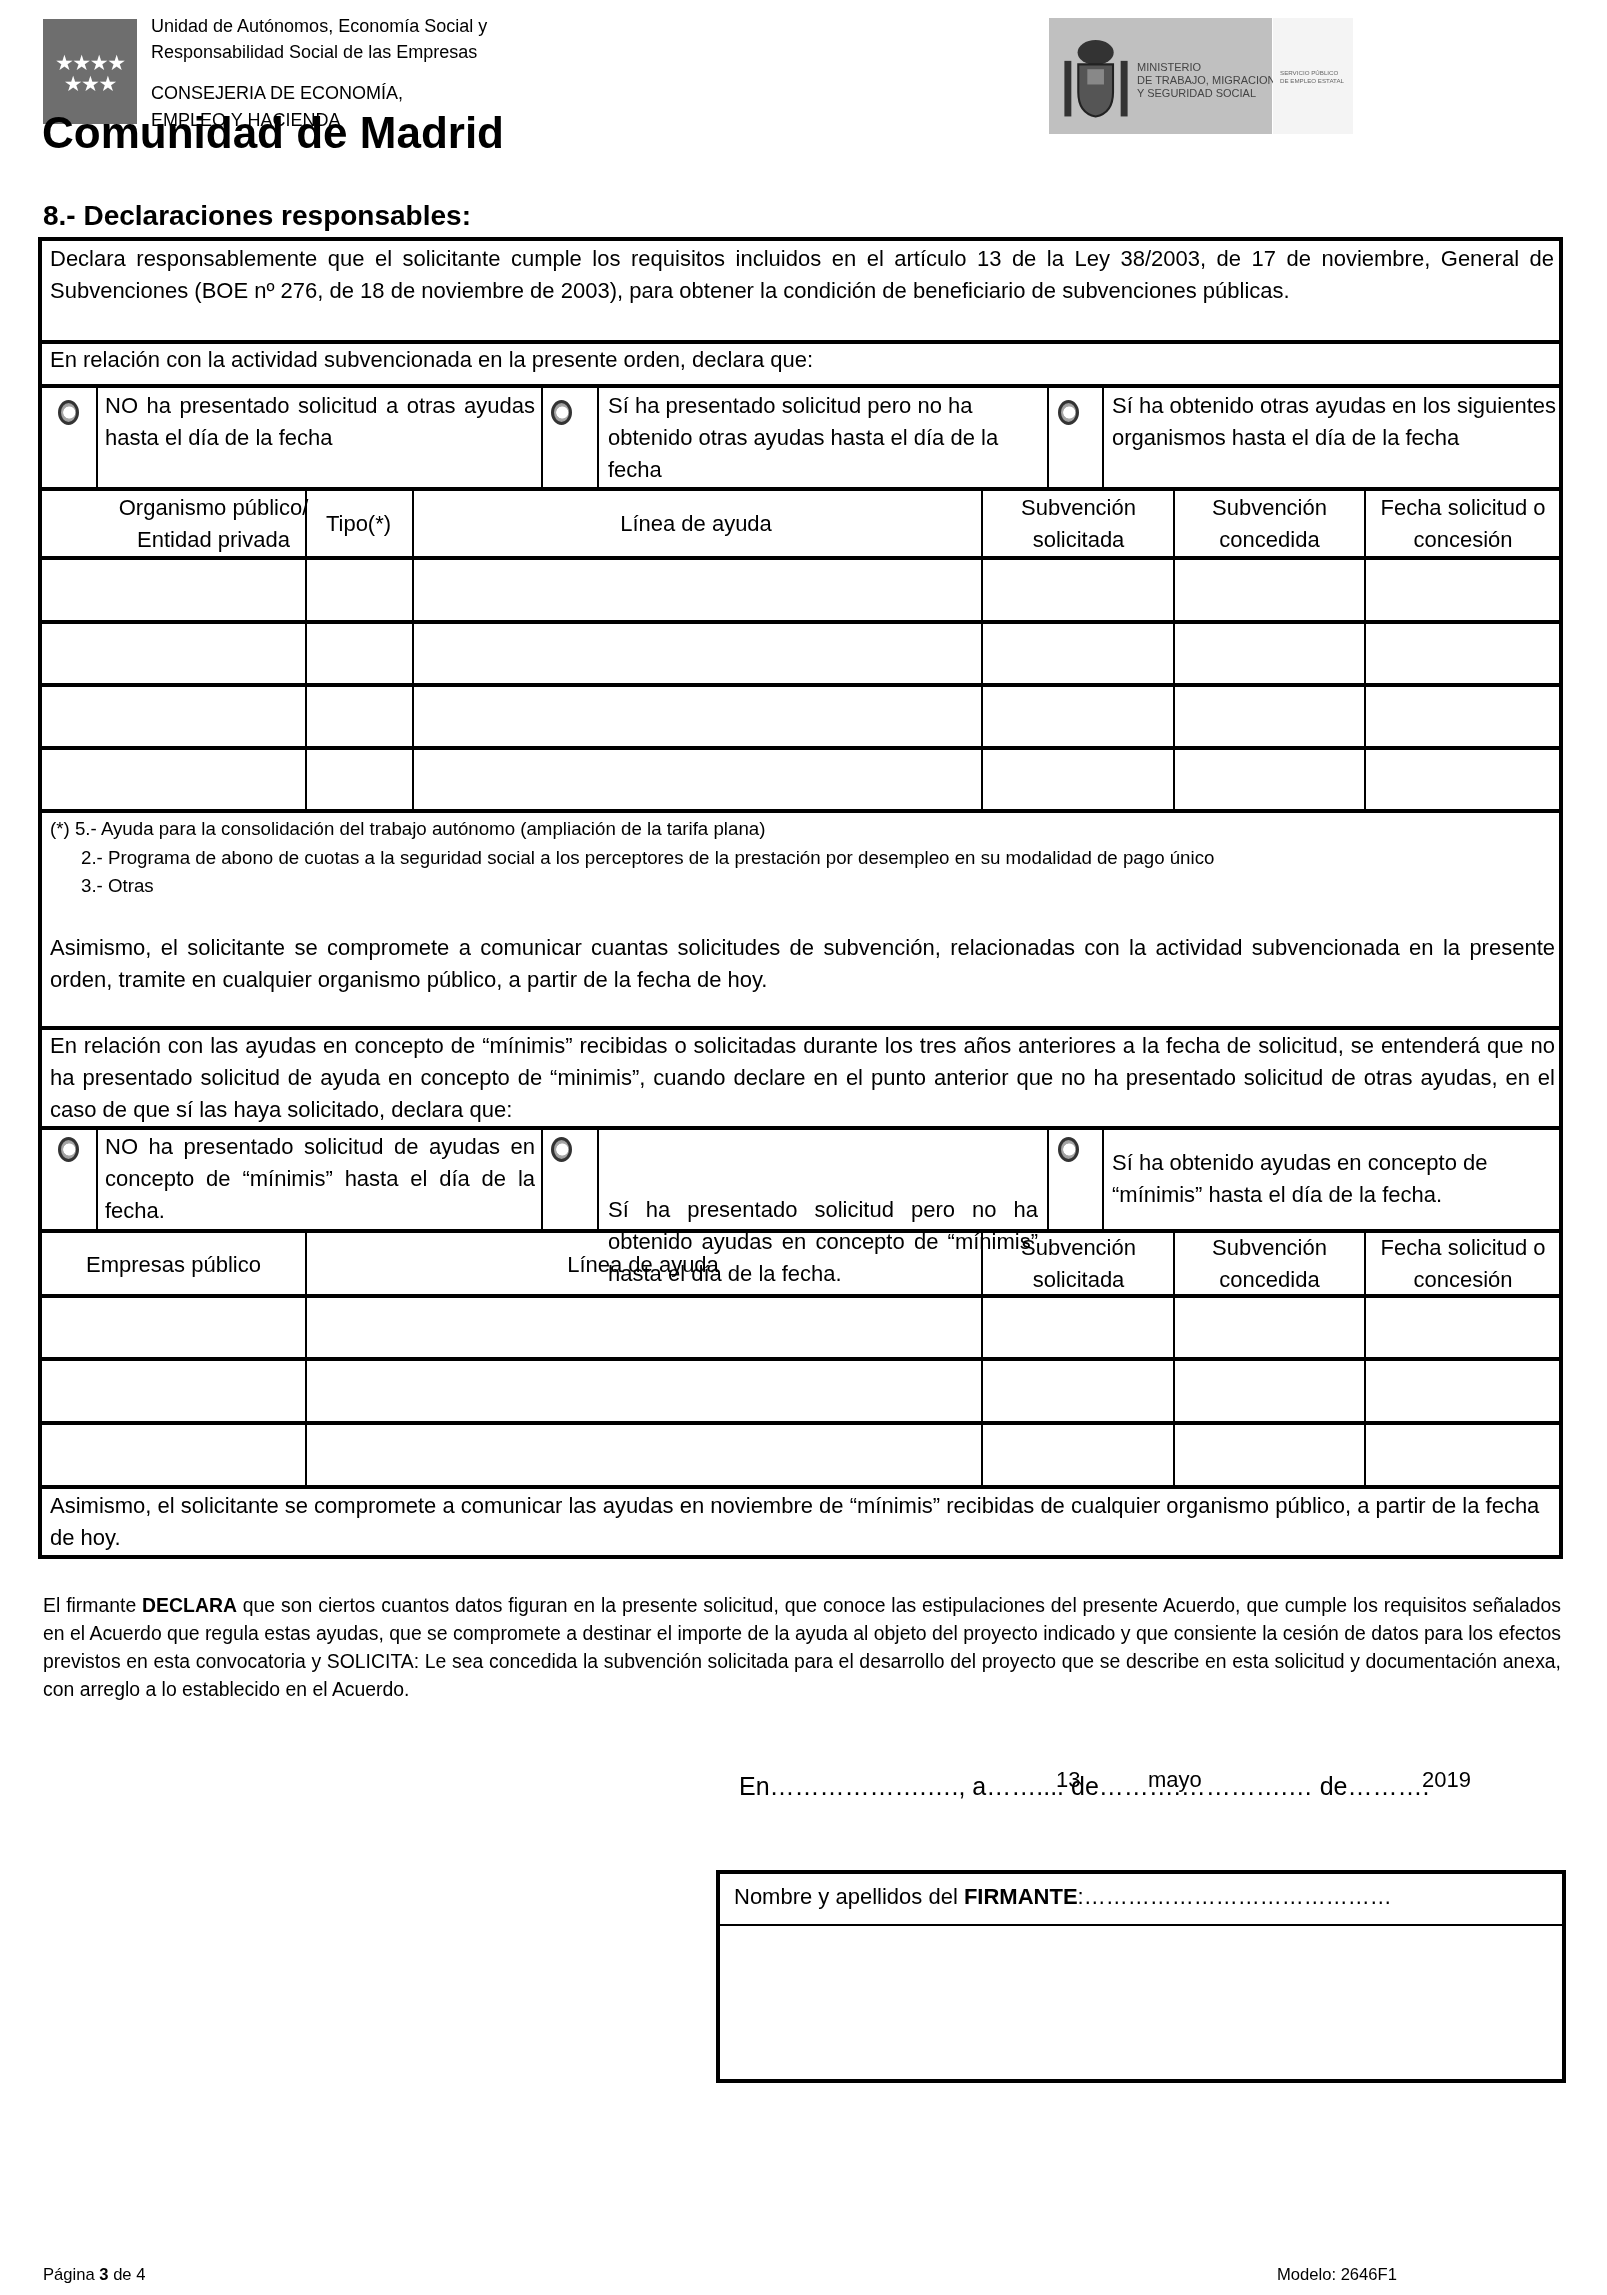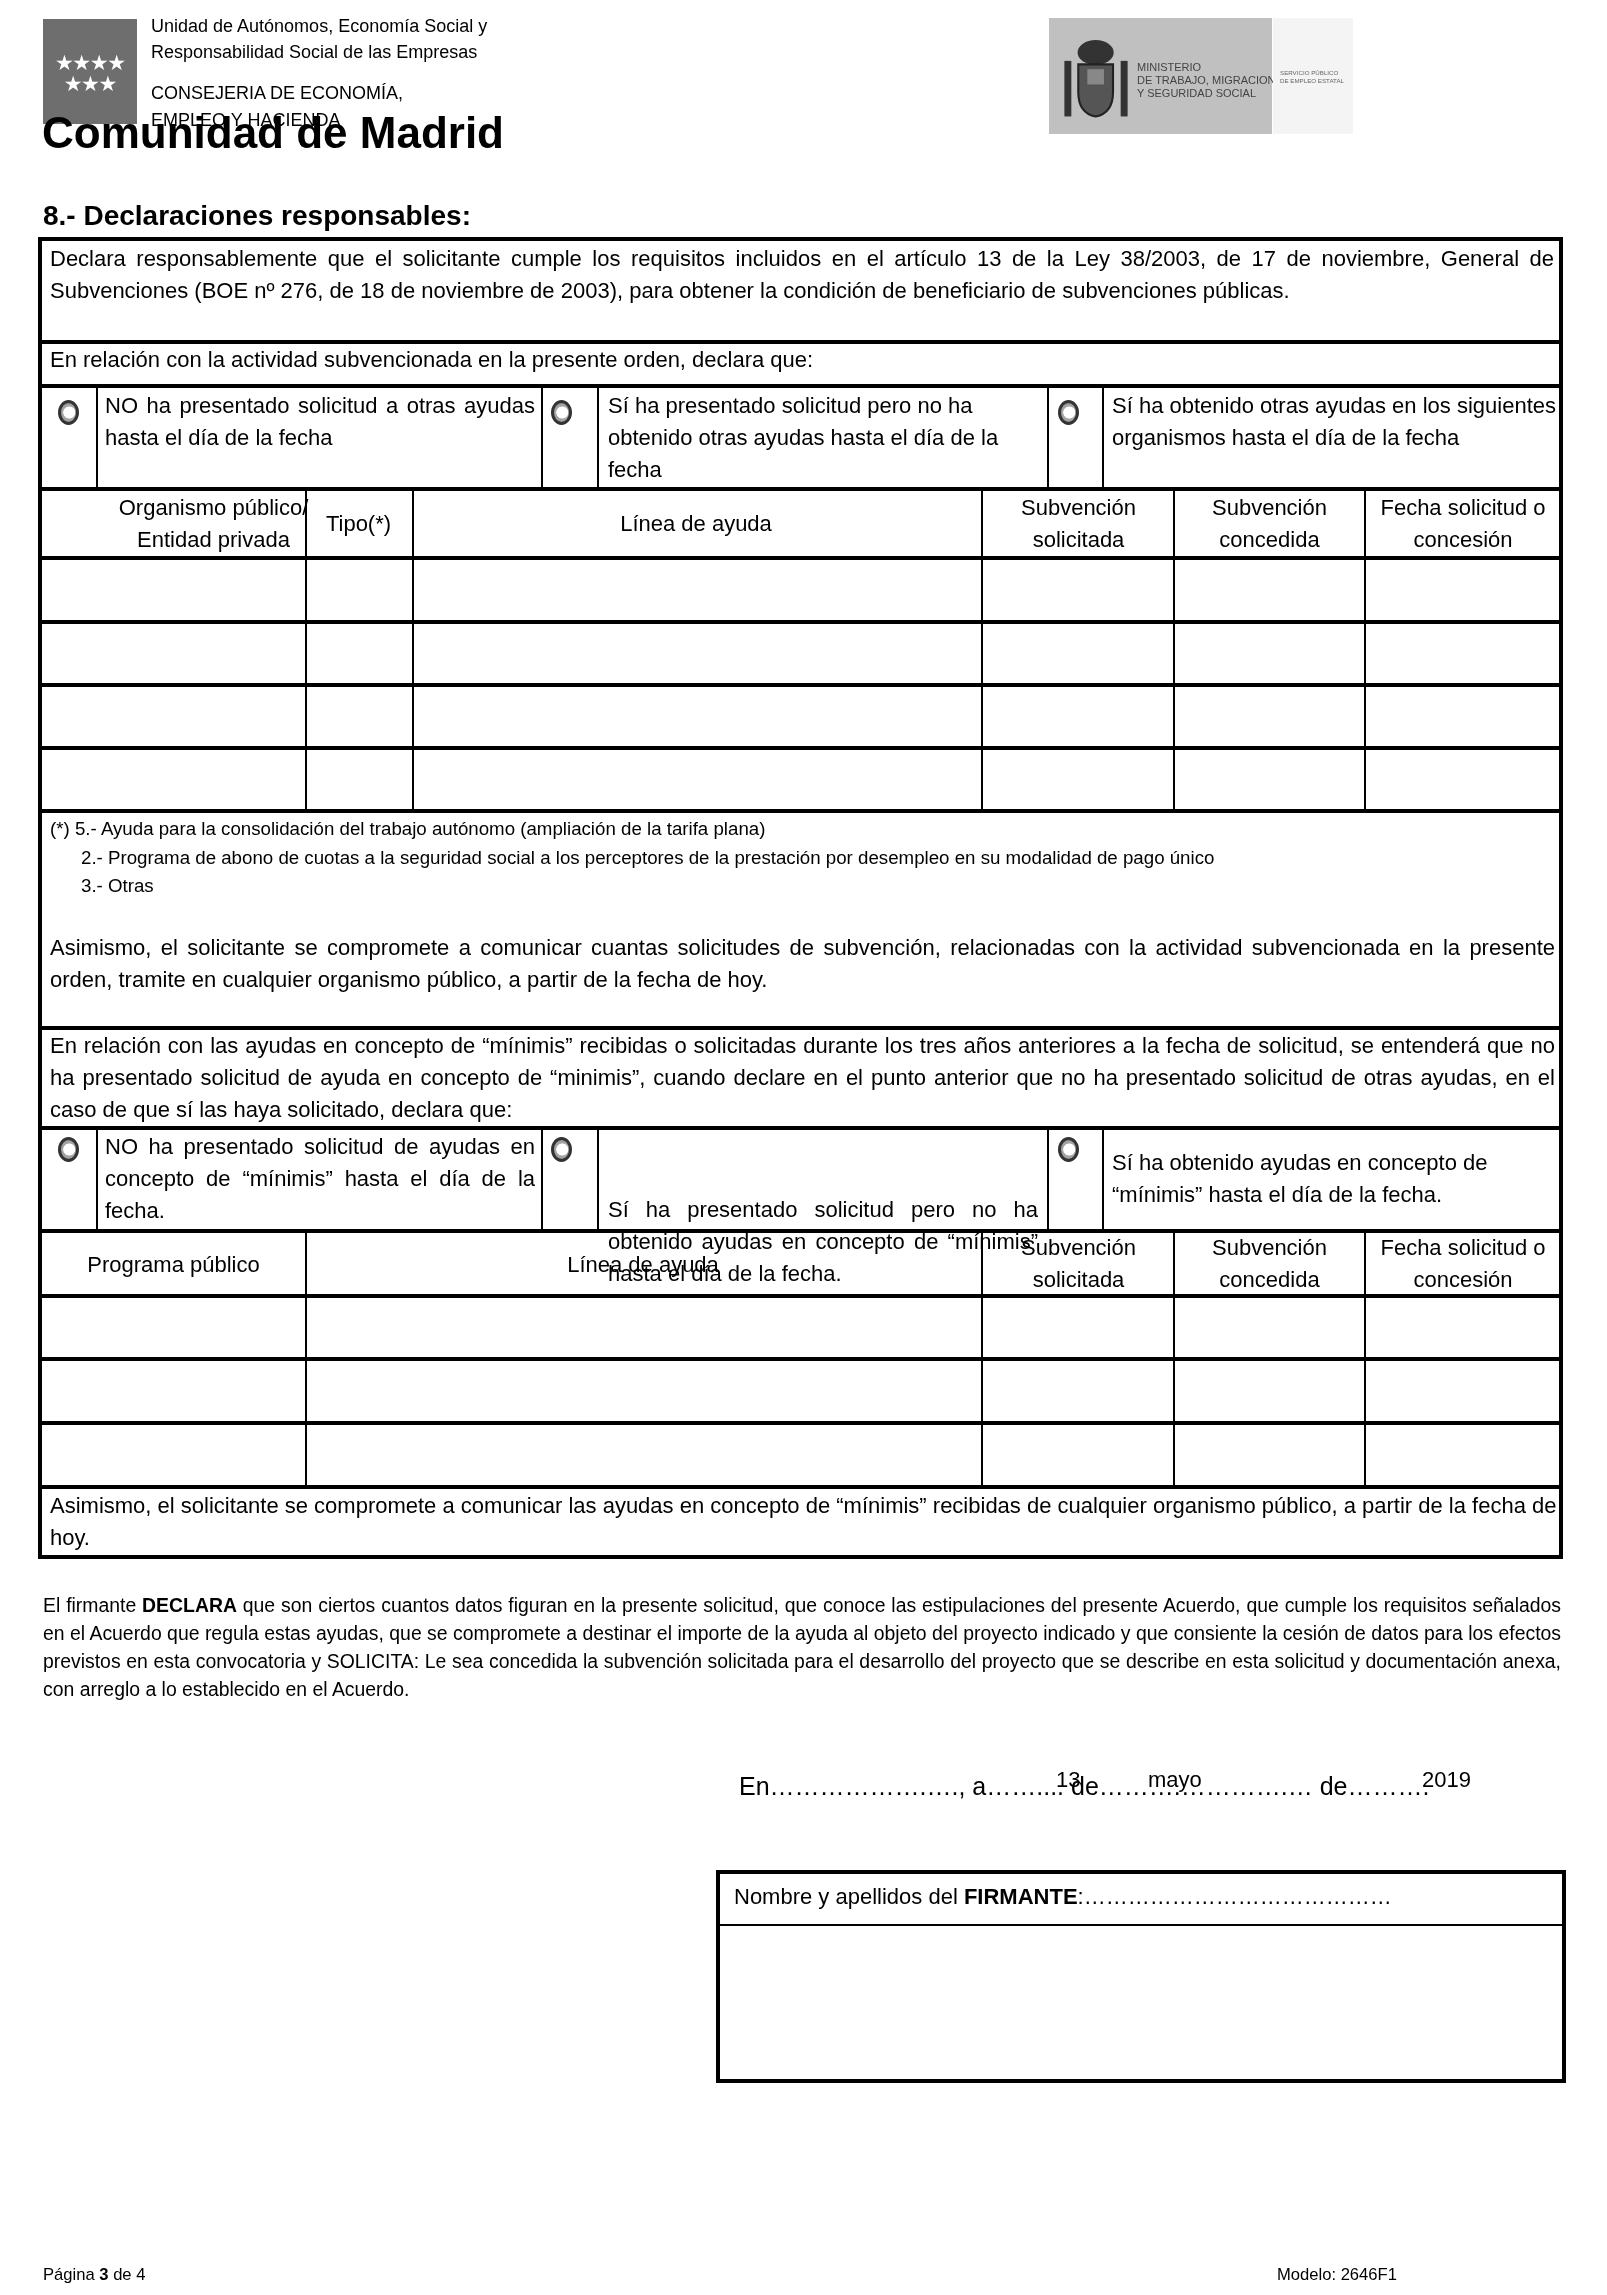--- a/index.html
+++ b/index.html
@@ -168,21 +168,21 @@
 
 <div class="radio" style="left:58px; top:1137px;"></div>
 <div class="txt jt" style="left:105px; top:1131px; width:430px;">NO ha presentado solicitud de ayudas en concepto de “mínimis” hasta el día de la fecha.</div>
 <div class="radio" style="left:551px; top:1137px;"></div>
 <div class="txt jt" style="left:608px; top:1194px; width:430px;">Sí ha presentado solicitud pero no ha obtenido ayudas en concepto de “mínimis” hasta el día de la fecha.</div>
 <div class="radio" style="left:1058px; top:1137px;"></div>
 <div class="txt" style="left:1112px; top:1147px; width:451px;">Sí ha obtenido ayudas en concepto de “mínimis” hasta el día de la fecha.</div>
 
 <div class="hline" style="left:38px; top:1229px; width:1525px;"></div>
 
-<div class="txt ctr" style="left:42px; top:1249px; width:263px;">Programa público</div>
+<div class="txt ctr" style="left:42px; top:1249px; width:263px;">Empresas público</div>
 <div class="txt ctr" style="left:305px; top:1249px; width:676px;">Línea de ayuda</div>
 <div class="txt ctr" style="left:984px; top:1232px; width:189px;">Subvención solicitada</div>
 <div class="txt ctr" style="left:1175px; top:1232px; width:189px;">Subvención concedida</div>
 <div class="txt ctr" style="left:1366px; top:1232px; width:194px;">Fecha solicitud o concesión</div>
 
 <div class="vline" style="left:305px; top:1231px; height:256px;"></div>
 <div class="vline" style="left:981px; top:1231px; height:256px;"></div>
 <div class="vline" style="left:1173px; top:1231px; height:256px;"></div>
 <div class="vline" style="left:1364px; top:1231px; height:256px;"></div>
 <div class="hline" style="left:38px; top:1294px; width:1525px;"></div>
@@ -201,21 +201,21 @@
 <div class="cell" style="left:983px; top:1361px; width:189px; height:59px;"></div>
 <div class="cell" style="left:1176px; top:1361px; width:187px; height:59px;"></div>
 <div class="cell" style="left:1367px; top:1361px; width:192px; height:59px;"></div>
 
 <div class="cell" style="left:42px; top:1425px; width:262px; height:60px;"></div>
 <div class="cell" style="left:308px; top:1425px; width:672px; height:60px;"></div>
 <div class="cell" style="left:983px; top:1425px; width:189px; height:60px;"></div>
 <div class="cell" style="left:1176px; top:1425px; width:187px; height:60px;"></div>
 <div class="cell" style="left:1367px; top:1425px; width:192px; height:60px;"></div>
 
-<div class="txt" style="left:50px; top:1490px; width:1507px;">Asimismo, el solicitante se compromete a comunicar las ayudas en concepto de “mínimis” recibidas de cualquier organismo público, a partir de la fecha de hoy.</div>
+<div class="txt" style="left:50px; top:1490px; width:1507px;">Asimismo, el solicitante se compromete a comunicar las ayudas en noviembre de “mínimis” recibidas de cualquier organismo público, a partir de la fecha de hoy.</div>
 
 <div class="abs decl"><span>El firmante </span><span style="font-weight:bold;">DECLARA</span><span> que son ciertos cuantos datos figuran en la presente solicitud, que conoce las estipulaciones del presente Acuerdo, que cumple los requisitos señalados en el Acuerdo que regula estas ayudas, que se compromete a destinar el importe de la ayuda al objeto del proyecto indicado y que consiente la cesión de datos para los efectos previstos en esta convocatoria  y SOLICITA: Le sea concedida la subvención solicitada para el desarrollo del proyecto que se describe en esta solicitud y documentación anexa, con arreglo a lo establecido en el Acuerdo.</span></div>
 
 <div class="abs date-line">En……………….…., a…….... de……….………….… de……….</div>
 <div class="abs date-fill" style="left:757px; top:1769px; width:229px; height:30.5px; cursor:text;"></div>
 <div class="abs date-fill" style="left:1056px; top:1767px; cursor:text;">13</div>
 <div class="abs date-fill" style="left:1148px; top:1767px; cursor:text;">mayo</div>
 <div class="abs date-fill" style="left:1422px; top:1767px; cursor:text;">2019</div>
 
 <div class="abs sig-box">

